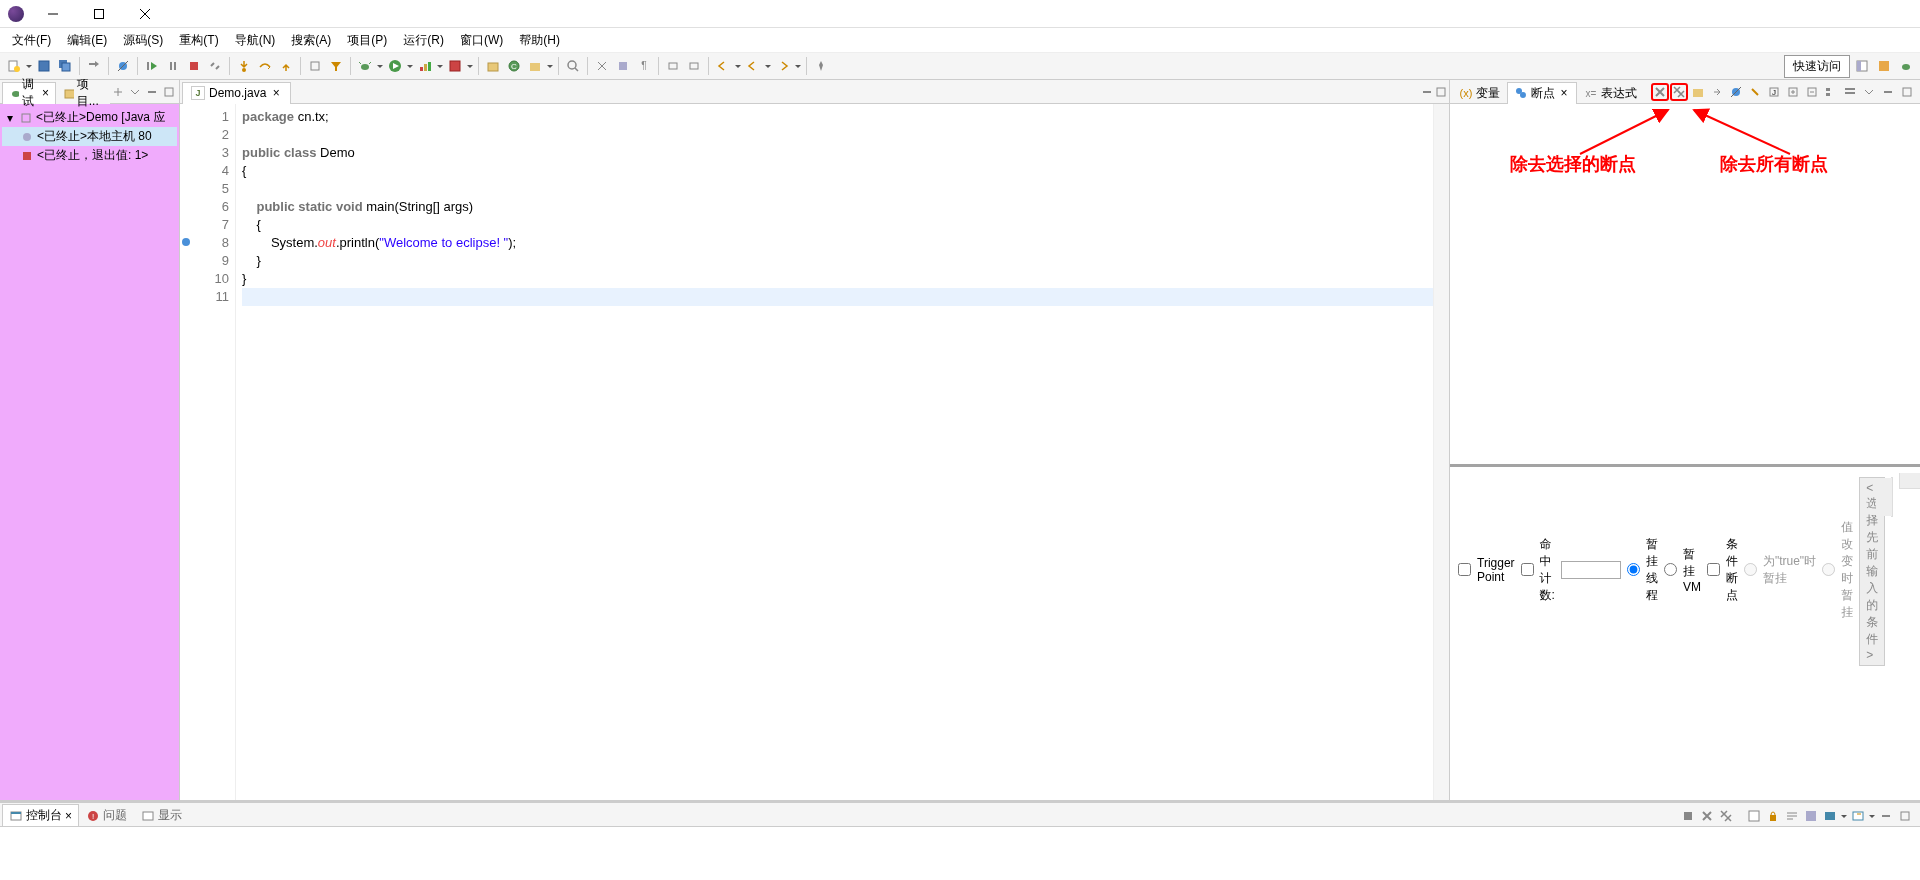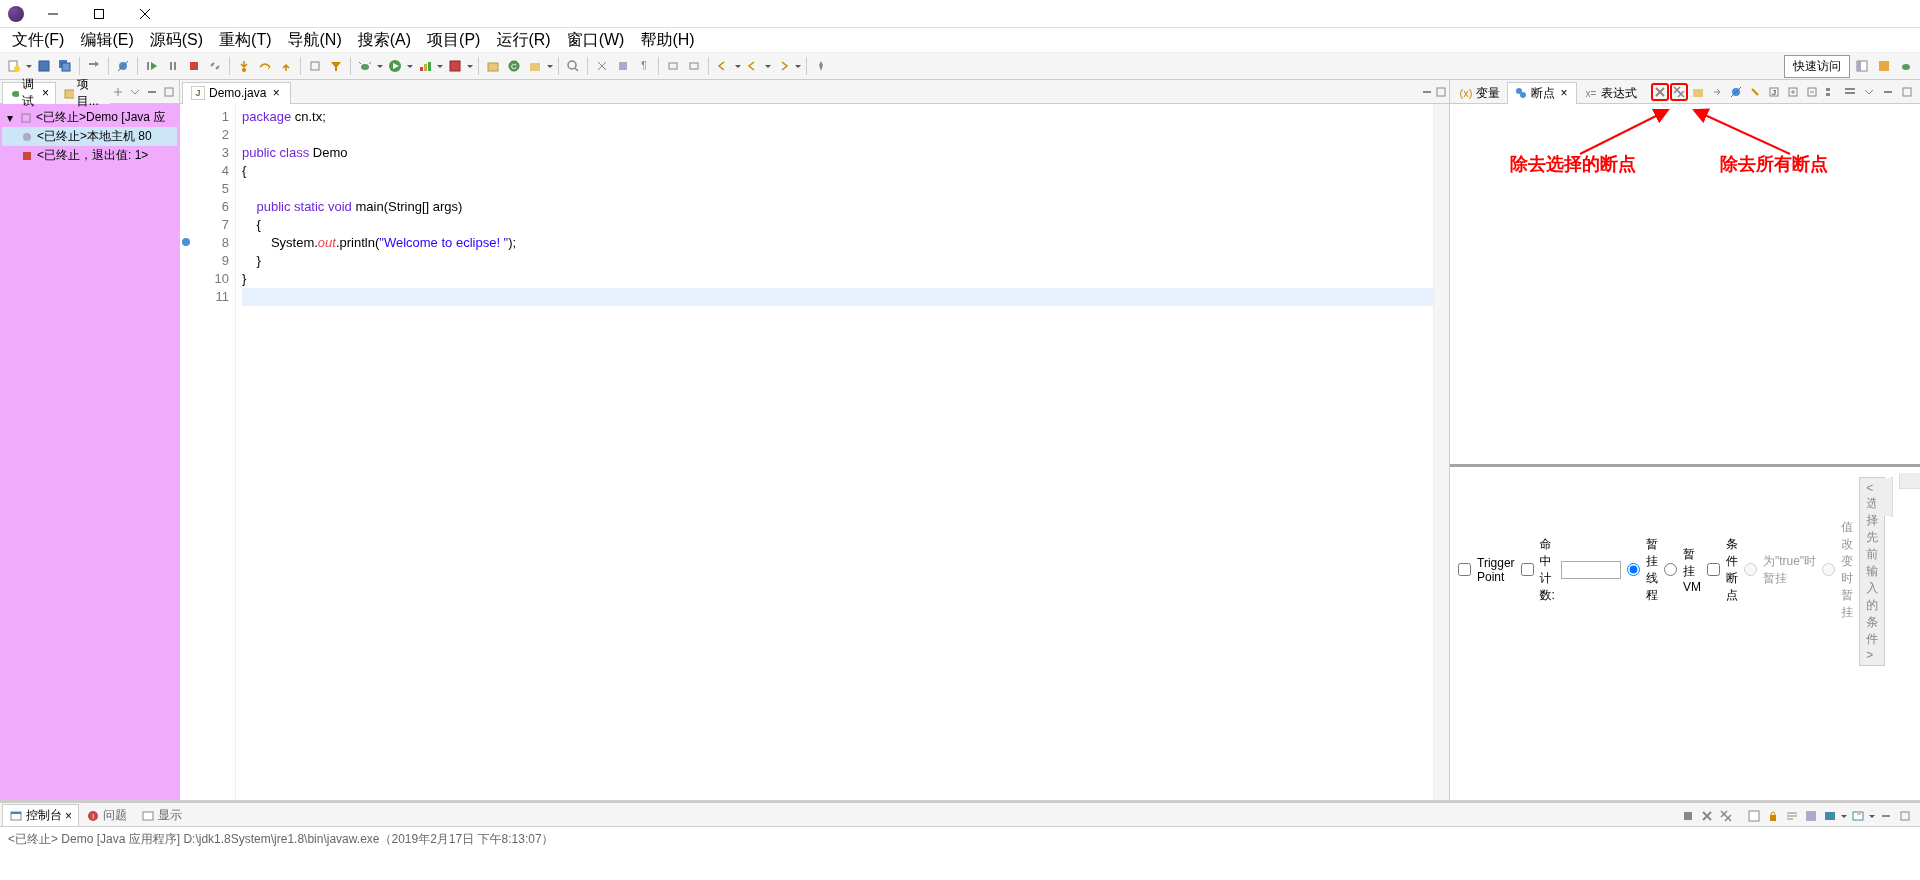--- a/index.html
+++ b/index.html
@@ -8,21 +8,21 @@
 
 .titlebar { height: 28px; background: #fff; display: flex; align-items: center; padding: 0 8px; border-bottom: 1px solid #e0e0e0; }
 .titlebar .eclipse-icon { width: 16px; height: 16px; margin-right: 6px; background: radial-gradient(circle at 30% 30%, #7a4a9a, #3b2560); border-radius: 50%; }
 .titlebar .title { flex: 1; font-size: 12px; }
 .titlebar .win-controls { display: flex; gap: 0; }
 .titlebar .win-btn { width: 46px; height: 28px; display: flex; align-items: center; justify-content: center; cursor: pointer; }
 .titlebar .win-btn svg { width: 10px; height: 10px; }
 
 
 .menubar { height: 24px; display: flex; align-items: center; padding: 0 4px; background: #fff; }
-.menubar .menu-item { padding: 3px 8px; cursor: pointer; font-size: 16px; }
+.menubar .menu-item { padding: 3px 8px; cursor: pointer; font-size: 12px; }
 
 
 .toolbar { height: 28px; display: flex; align-items: center; padding: 0 4px; background: #f5f5f5; border-bottom: 1px solid #ccc; border-top: 1px solid #eee; gap: 1px; }
 .tb-btn { width: 20px; height: 20px; display: flex; align-items: center; justify-content: center; cursor: pointer; border: 1px solid transparent; border-radius: 2px; }
 .tb-sep { width: 1px; height: 18px; background: #ccc; margin: 0 3px; }
 .tb-drop { width: 8px; height: 20px; display: flex; align-items: center; justify-content: center; cursor: pointer; }
 .tb-drop::after { content: ""; border: 3px solid transparent; border-top-color: #555; margin-top: 3px; }
 .toolbar-right { margin-left: auto; display: flex; align-items: center; gap: 2px; }
 .quick-access { border: 1px solid #999; background: #fff; padding: 2px 8px; font-size: 12px; cursor: pointer; }
 
@@ -49,21 +49,21 @@
 .editor-tab .close { width: 12px; height: 12px; cursor: pointer; display: flex; align-items: center; justify-content: center; }
 .editor-controls { margin-left: auto; display: flex; gap: 2px; }
 .editor-body { flex: 1; display: flex; overflow: hidden; font-family: Consolas, "Courier New", monospace; font-size: 13px; position: relative; }
 .gutter { width: 40px; background: #fff; text-align: right; padding: 4px 6px 4px 0; color: #787878; line-height: 18px; user-select: none; border-right: 1px solid #eee; }
 .gutter .gline { height: 18px; position: relative; }
 .gutter .breakpoint-marker::before { content: ""; position: absolute; left: -14px; top: 4px; width: 8px; height: 8px; background: #4a90d9; border-radius: 50%; }
 .breakpoint-strip { width: 16px; background: #fff; }
 .code { flex: 1; padding: 4px 0 4px 6px; line-height: 18px; white-space: pre; background: #fff; position: relative; }
 .code-line { height: 18px; }
 .code-line.current { background: #e8f2fe; }
-.kw { color: #6d28d9; font-weight: normal; }
+.kw { color: #737373; font-weight: bold; }
 .str { color: #2a00ff; }
 .field { color: #ef4444; font-style: italic; }
 .scroll-v { width: 16px; background: #f5f5f5; border-left: 1px solid #eee; }
 
 
 .right-pane { width: 470px; display: flex; flex-direction: column; background: #fff; }
 .rp-tabs { height: 24px; display: flex; align-items: center; background: #f5f5f5; border-bottom: 1px solid #ccc; padding: 0 2px; position: relative; }
 .rp-tab { display: flex; align-items: center; padding: 2px 6px; font-size: 12px; cursor: pointer; gap: 3px; height: 22px; margin-top: 2px; border: 1px solid transparent; border-bottom: none; }
 .rp-tab.active { background: #fff; border-color: #ccc; }
 .rp-tab .tab-close { width: 12px; height: 12px; cursor: pointer; display: flex; align-items: center; justify-content: center; }
@@ -692,14 +692,13 @@
             <rect x="2" y="5" width="8" height="2" fill="#888"></rect>
           </svg>
         </div>
       <div class="btb-btn">
           <svg width="12" height="12">
             <rect x="2" y="2" width="8" height="8" fill="none" stroke="#888"></rect>
           </svg>
         </div>
     </div>
   </div>
-  <div class="console-body">&lt;已终止&gt; Demo [Java 应用程序] D:\jdk1.8System\jre1.8\bin\javaw.exe（2019年2月17日 下午8:13:07）</div>
 </div>
 
 </body></html>

